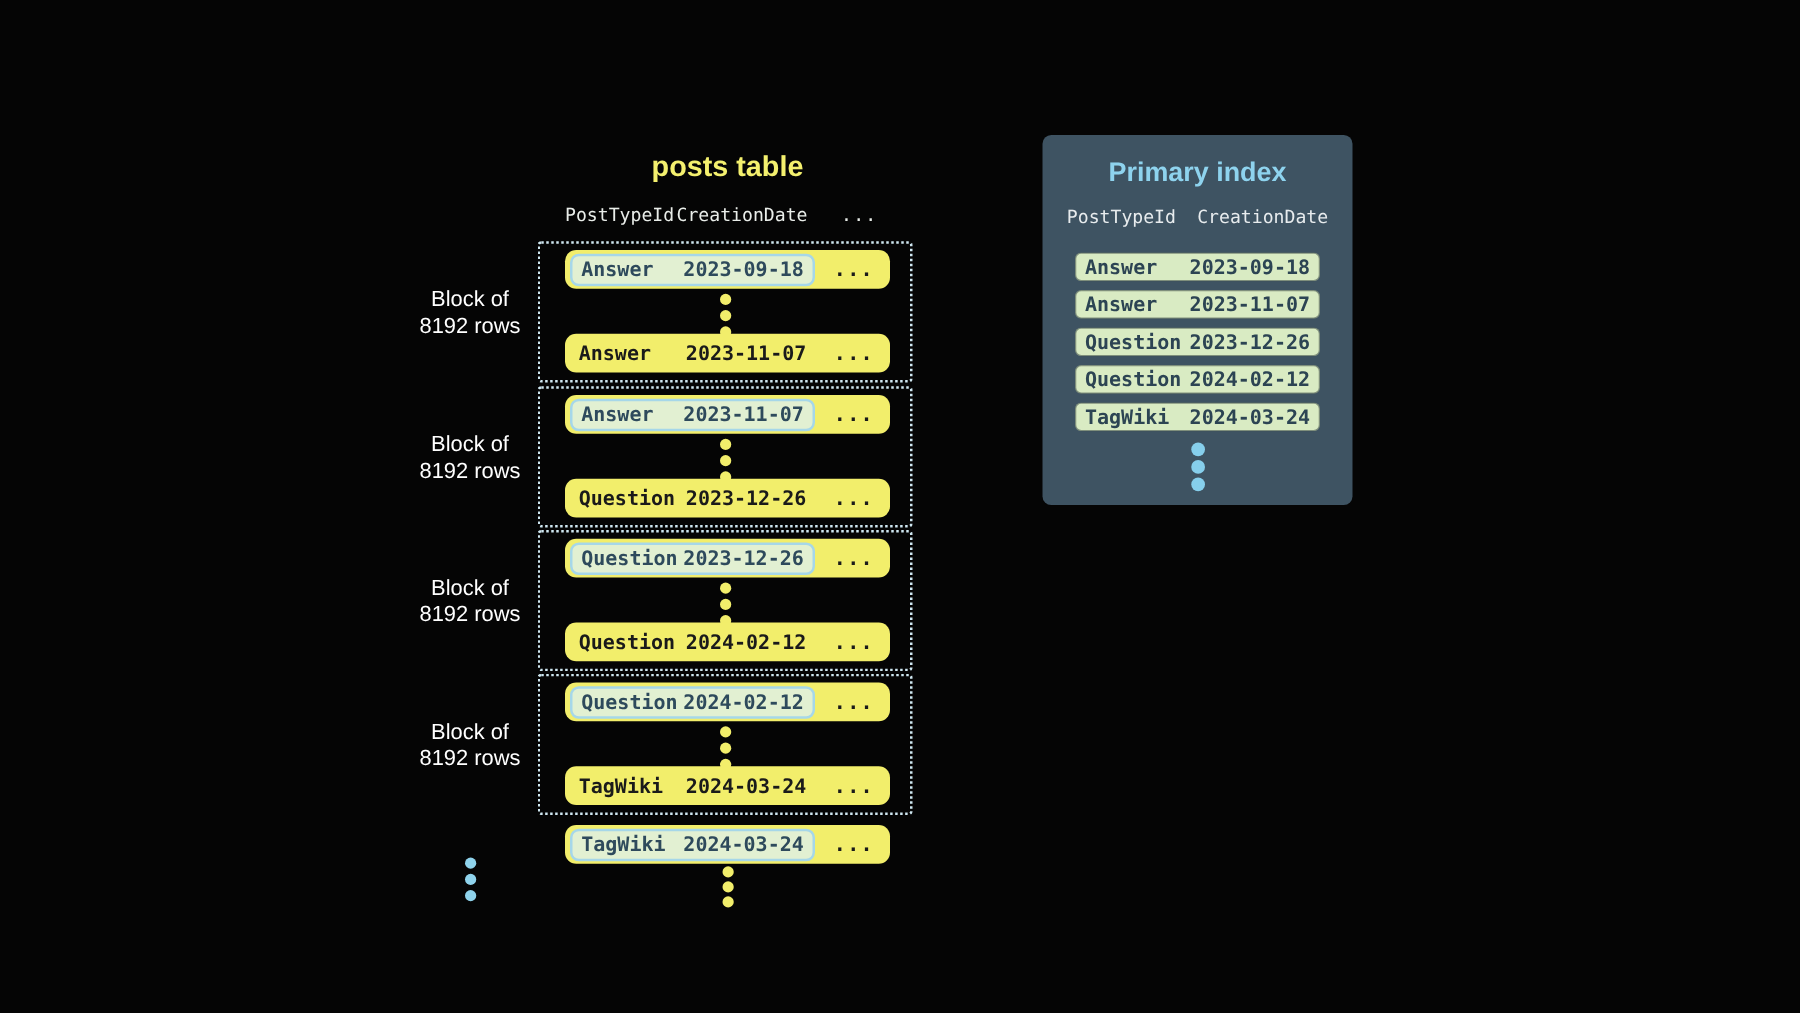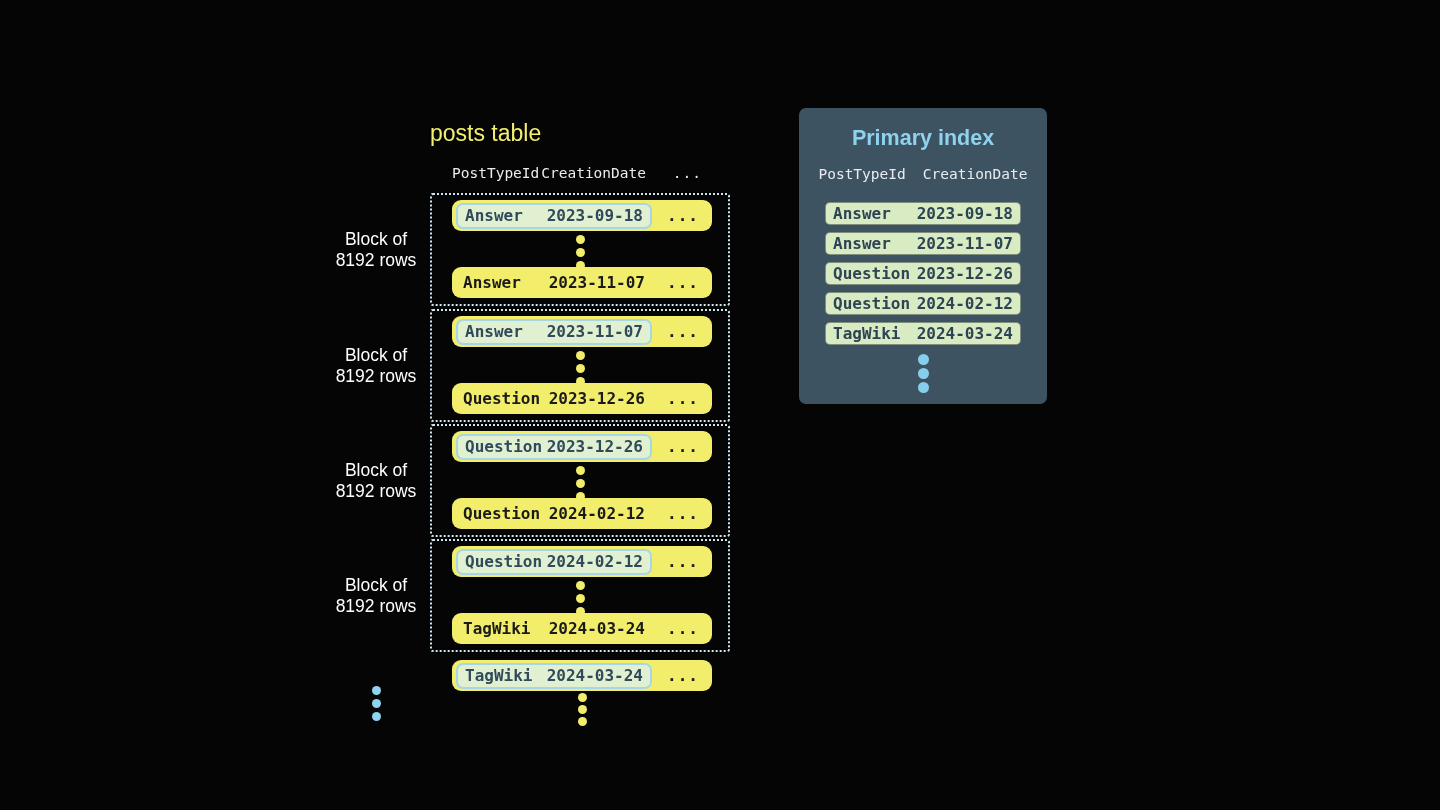--- a/index.html
+++ b/index.html
@@ -4,21 +4,21 @@
 <style>
   html,body { margin:0; padding:0; background:#050505; }
   .canvas {
     position:relative; width:1440px; height:810px; background:#050505;
     overflow:hidden; font-family:"Liberation Sans", sans-serif;
   }
 
   
   .posts-title {
     position:absolute; left:430px; top:120px; width:304px;
-    text-align:left; font-size:23px; font-weight:400; color:#f4f06e;
+    text-align:center; font-size:23px; font-weight:700; color:#f4f06e;
   }
   .posts-header {
     position:absolute; left:452px; top:165px; width:260px;
     display:flex; align-items:center;
     font-family:"DejaVu Sans Mono","Liberation Mono",monospace;
     font-size:14.5px; color:#e9ede9;
   }
   .header-group { width:194px; display:flex; justify-content:space-between; }
   .header-ellipsis { margin-left:auto; padding-right:10px; letter-spacing:1px; }
 
@@ -59,21 +59,21 @@
   .vdots { display:flex; flex-direction:column; align-items:center; gap:4px; }
   .dot { width:9px; height:9px; border-radius:50%; }
   .dot.yellow { background:#f2ee6b; }
   .dot.blue   { background:#8fd3ec; }
   .block-dots { position:absolute; left:0; right:0; top:40px; }
   .bottom-yellow-dots { position:absolute; left:452px; width:260px; top:693px; gap:3px; }
   .left-blue-dots { position:absolute; left:330px; width:92px; top:686px; gap:4px; }
 
   
   .index-panel {
-    position:absolute; left:799px; top:108px; width:248px; height:296px;
+    position:absolute; left:834px; top:108px; width:248px; height:296px;
     background:#3e5362; border-radius:7px;
   }
   .index-title {
     margin-top:16px; text-align:center; font-size:21.5px; font-weight:700;
     color:#8ed3ee; line-height:28px;
   }
   .index-header {
     margin-top:14px; display:flex; justify-content:center; gap:17px;
     font-family:"DejaVu Sans Mono","Liberation Mono",monospace;
     font-size:14.5px; color:#e8ecee; height:17px;

